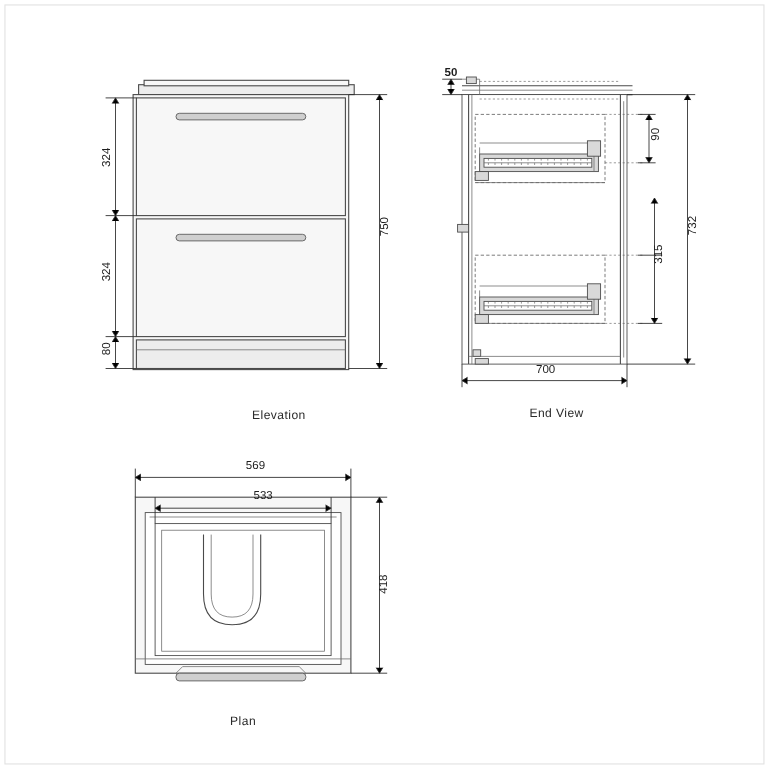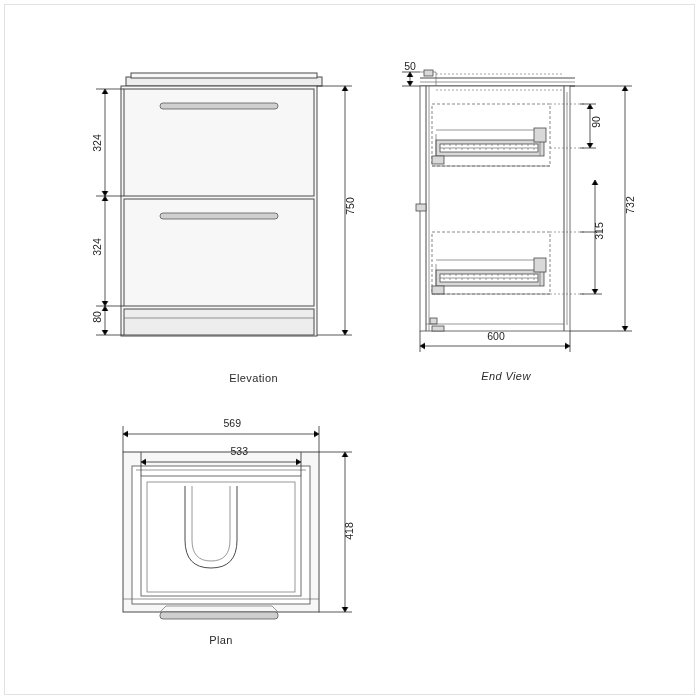--- a/index.html
+++ b/index.html
@@ -232,27 +232,27 @@
       <path class="tick" d="M242,91 L245,86 L248,91"></path>
       <path class="tick" d="M242,326 L245,331 L248,326"></path>
 
       <line class="ln-dim" x1="40" y1="331" x2="40" y2="352"></line>
       <line class="ln-dim" x1="190" y1="331" x2="190" y2="352"></line>
       <line class="ln-dim" x1="40" y1="346" x2="190" y2="346"></line>
       <path class="tick" d="M45,343 L40,346 L45,349"></path>
       <path class="tick" d="M185,343 L190,346 L185,349"></path>
     </svg>
 
-    <div class="dim-text" style="left:16px;top:60px;width:28px;text-align:center;">50</div>
+    <div class="dim-text" style="left:16px;top:60px;width:28px;text-align:center;font-weight:bold;">50</div>
     <div class="dim-text rot" style="left:202px;top:116px;width:28px;text-align:center;">90</div>
     <div class="dim-text rot" style="left:200px;top:225px;width:38px;text-align:center;">315</div>
     <div class="dim-text rot" style="left:231px;top:199px;width:38px;text-align:center;">732</div>
-    <div class="dim-text" style="left:98px;top:330px;width:36px;text-align:center;">600</div>
-
-    <div class="cap" style="left:66px;top:370px;width:120px;text-align:center;font-style:italic;">End View</div>
+    <div class="dim-text" style="left:98px;top:330px;width:36px;text-align:center;">700</div>
+
+    <div class="cap" style="left:66px;top:370px;width:120px;text-align:center;">End View</div>
   </div>
 
   <div class="view" style="left:0;top:400px;width:400px;height:280px;">
     <svg width="400" height="280" viewBox="0 0 400 280">
 
       <rect class="fill-lt" x="123" y="52" width="196" height="160"></rect>
 
       <rect class="fill-w" x="132" y="66" width="178" height="138"></rect>
       <line class="ln-thin" x1="136" y1="70" x2="306" y2="70"></line>
 
@@ -283,15 +283,15 @@
       <line class="ln-dim" x1="319" y1="212" x2="352" y2="212"></line>
       <line class="ln-dim" x1="345" y1="52" x2="345" y2="212"></line>
       <path class="tick" d="M342,57 L345,52 L348,57"></path>
       <path class="tick" d="M342,207 L345,212 L348,207"></path>
     </svg>
 
     <div class="dim-text" style="left:201px;top:17px;width:40px;text-align:right;">569</div>
     <div class="dim-text" style="left:208px;top:45px;width:40px;text-align:right;">533</div>
     <div class="dim-text rot" style="left:329px;top:125px;width:40px;text-align:center;">418</div>
 
-    <div class="cap" style="left:171px;top:234px;width:100px;text-align:center;">Plan</div>
+    <div class="cap" style="left:171px;top:250px;width:100px;text-align:center;">Plan</div>
   </div>
 </div>
 
 </body></html>

